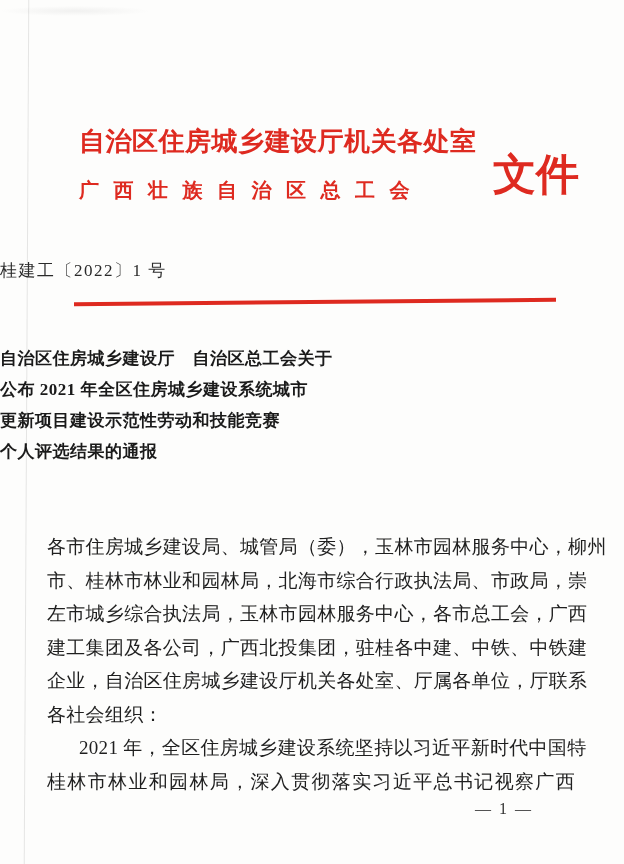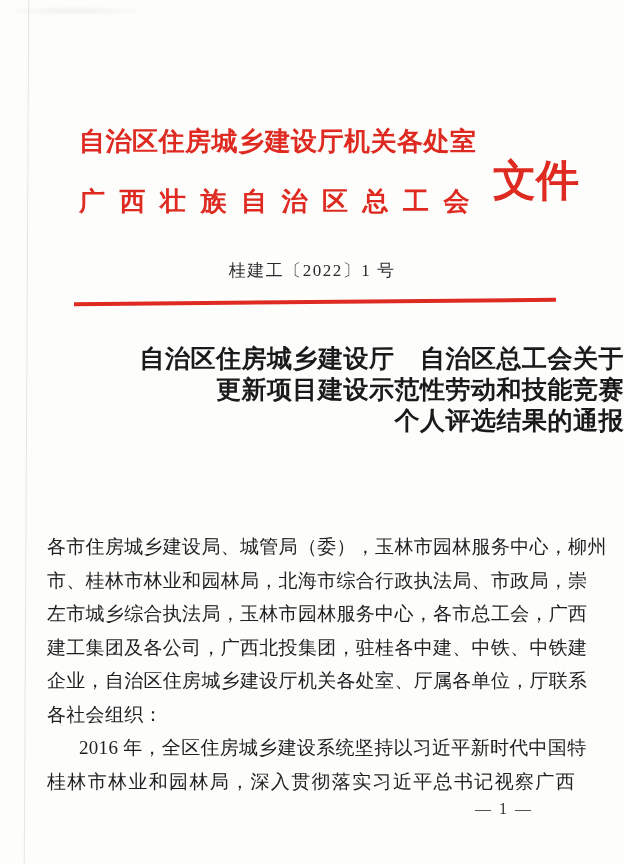--- a/index.html
+++ b/index.html
@@ -48,45 +48,44 @@
   }
   .org-line1 {
     font-size: 26px;
     font-weight: bold;
     color: var(--accent, #de2a20);
     white-space: nowrap;
     letter-spacing: 0.5px;
     line-height: 32px;
   }
   .org-line2 {
-    font-size: 26px;
+    font-size: 20px;
     font-weight: bold;
     color: var(--accent, #de2a20);
     white-space: nowrap;
     letter-spacing: 14.5px;
-    margin-top: 28px;
+    margin-top: 16px;
     line-height: 32px;
   }
   .doc-label {
     font-size: 43px;
     font-weight: bold;
     color: var(--accent, #de2a20);
     margin-left: 18px;
     padding-top: 16px;
     line-height: 1;
     white-space: nowrap;
   }
 
   
   .doc-number {
     position: absolute;
     top: 259px;
     left: 0;
     width: 100%;
-    text-align: center;
     font-size: 17px;
     letter-spacing: 1.5px;
     color: #2a2a2a;
   }
 
   
   .red-rule {
     position: absolute;
     top: 300px;
     left: 74px;
@@ -95,23 +94,23 @@
     background: var(--accent, #de2a20);
     transform: rotate(-0.55deg);
   }
 
   
   .title-block {
     position: absolute;
     top: 343px;
     left: 0;
     right: 0;
-    text-align: right;
+    text-align: left;
     font-weight: bold;
-    font-size: 25px;
+    font-size: 17px;
     line-height: 31px;
     color: #1a1a1a;
     letter-spacing: 0.5px;
   }
 
   
   .body-block {
     position: absolute;
     top: 530px;
     left: 47px;
@@ -163,30 +162,31 @@
     </div>
     <div class="doc-label">文件</div>
   </div>
 
   <div class="doc-number">桂建工〔2022〕1 号</div>
 
   <div class="red-rule"></div>
 
   <div class="title-block">
     <div>自治区住房城乡建设厅　自治区总工会关于</div>
+    <div>公布 2021 年全区住房城乡建设系统城市</div>
     <div>更新项目建设示范性劳动和技能竞赛</div>
     <div>个人评选结果的通报</div>
   </div>
 
   <div class="body-block">
     <div class="body-line">各市住房城乡建设局、城管局（委），玉林市园林服务中心，柳州</div>
     <div class="body-line">市、桂林市林业和园林局，北海市综合行政执法局、市政局，崇</div>
     <div class="body-line">左市城乡综合执法局，玉林市园林服务中心，各市总工会，广西</div>
     <div class="body-line">建工集团及各公司，广西北投集团，驻桂各中建、中铁、中铁建</div>
     <div class="body-line">企业，自治区住房城乡建设厅机关各处室、厅属各单位，厅联系</div>
     <div class="body-line short">各社会组织：</div>
-    <div class="body-line indent">2016 年，全区住房城乡建设系统坚持以习近平新时代中国特</div>
+    <div class="body-line indent">2021 年，全区住房城乡建设系统坚持以习近平新时代中国特</div>
     <div class="body-line">桂林市林业和园林局，深入贯彻落实习近平总书记视察广西</div>
   </div>
 
   <div class="page-number">— 1 —</div>
 
 </div>
 
 </body></html>

